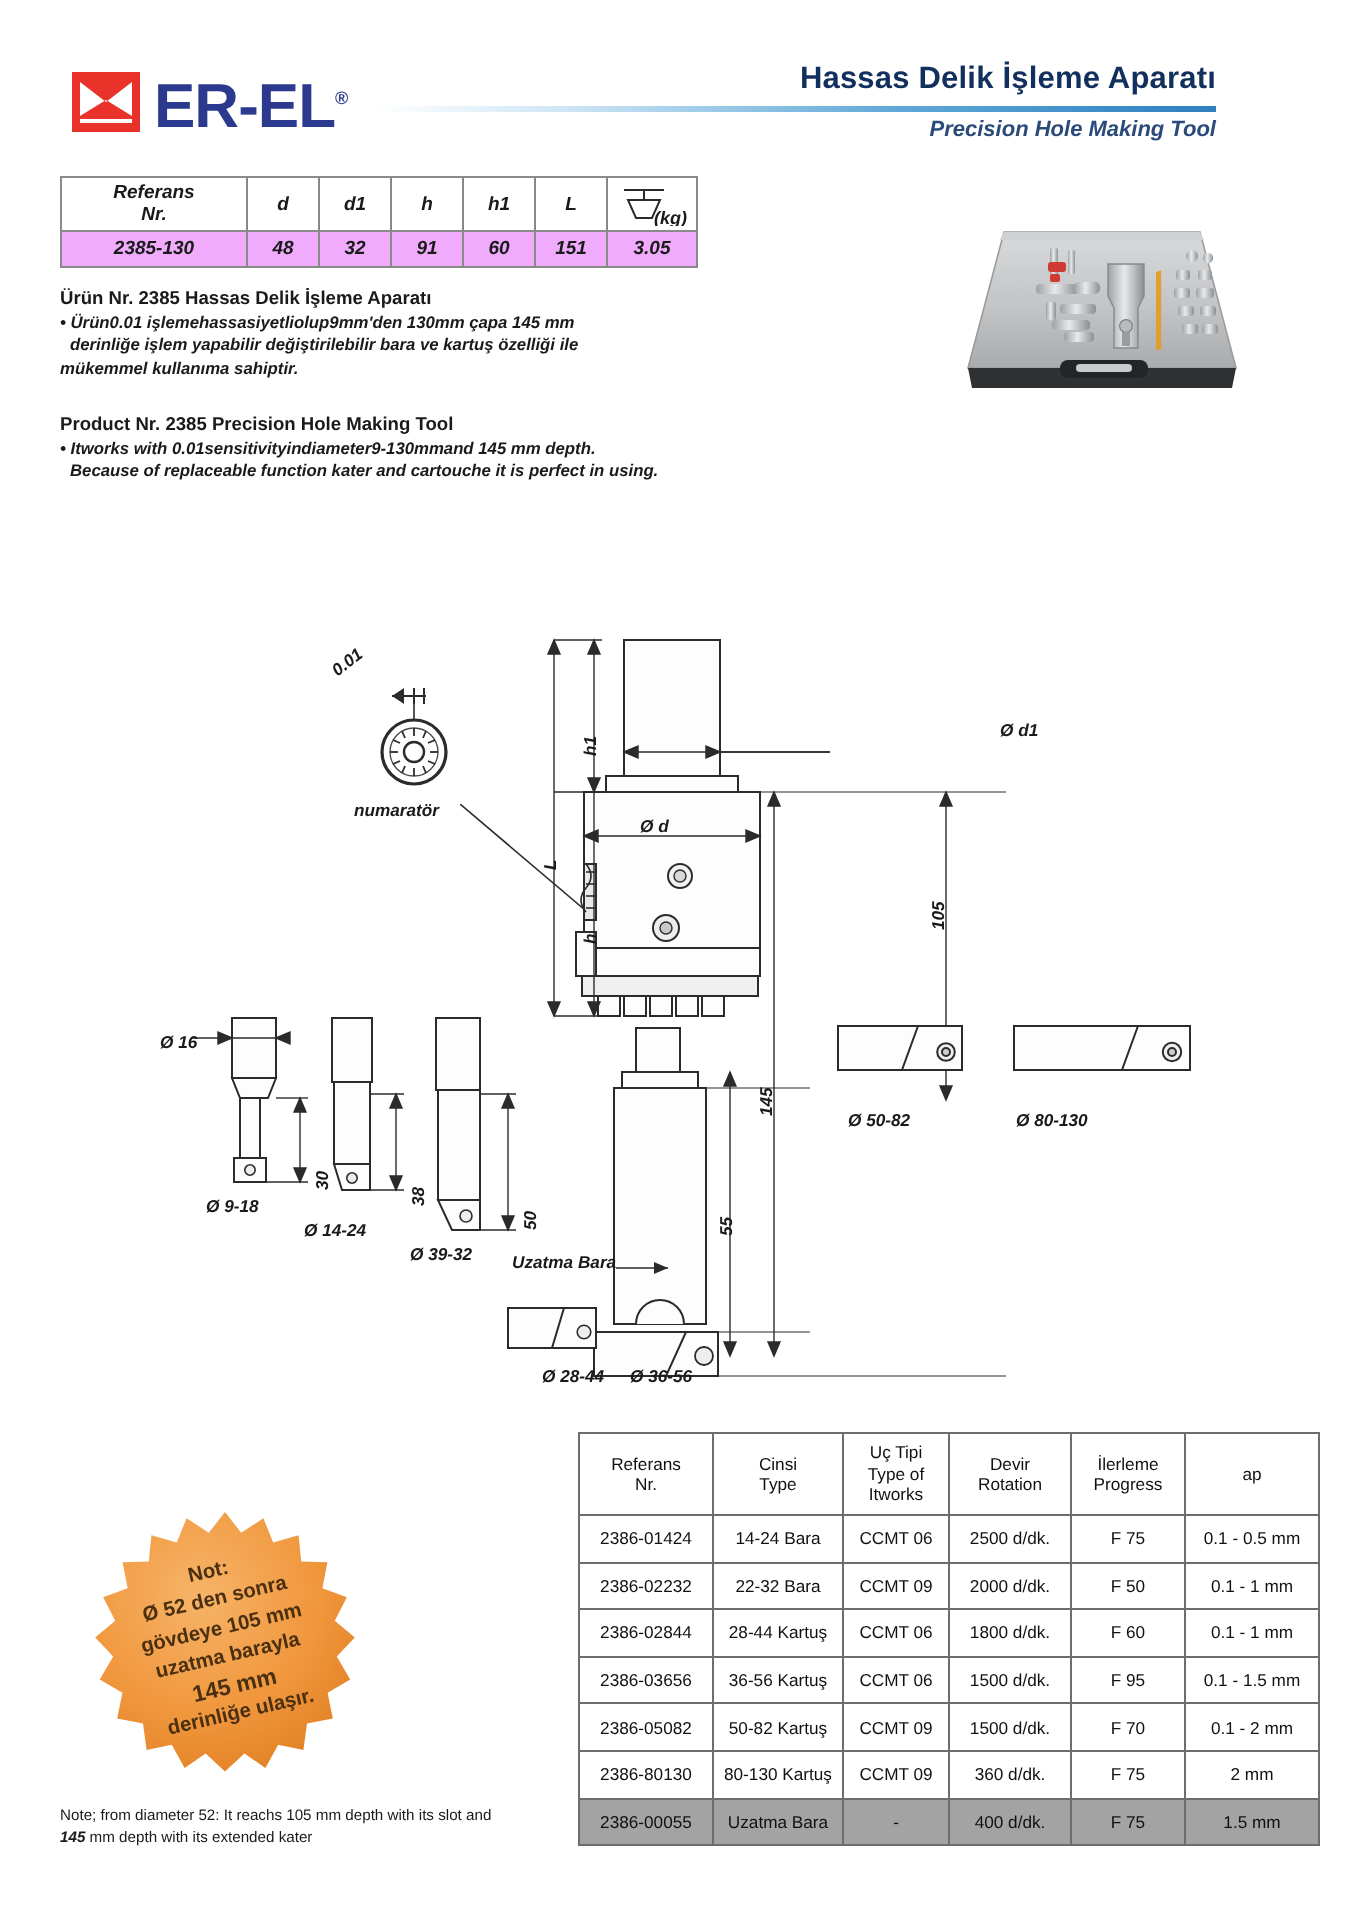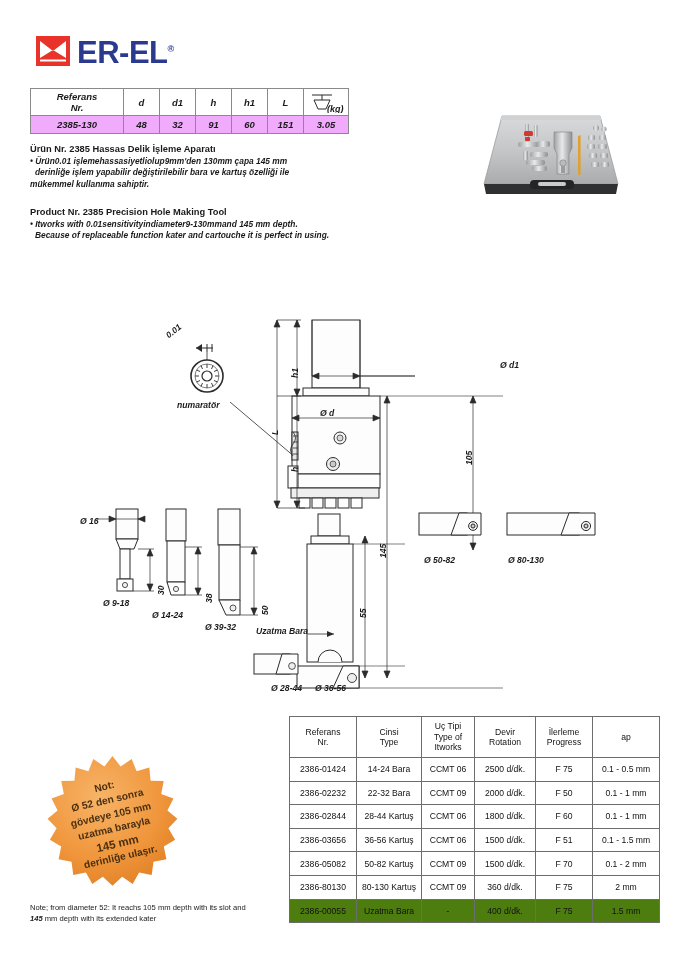--- a/index.html
+++ b/index.html
@@ -95,40 +95,45 @@
   #data-table{
     position:absolute;left:289px;top:716px;border-collapse:collapse;
     font-size:8.6px;
   }
   #data-table th,#data-table td{
     border:1px solid #6d6d6d;text-align:center;vertical-align:middle;
     padding:0 2px;background:#ffffff;color:#111;
   }
   #data-table thead th{height:40px;font-weight:normal;line-height:10.5px;}
   #data-table tbody td{height:22.6px;}
-  #data-table tbody tr:last-child td{background:#4d7c0f;}
+  #data-table tbody tr:last-child td{background:#a3a3a3;}
   .dc0{width:62px;} .dc1{width:60px;} .dc2{width:48px;}
   .dc3{width:56px;} .dc4{width:52px;} .dc5{width:62px;}
 </style>
 </head>
 <body>
 
 <div id="header">
 
   <div id="logo-block">
     <div id="logo-mark">
       <svg class="m-glyph" viewBox="0 0 34 30">
         <rect x="0" y="0" width="34" height="30" fill="#e8322a"></rect>
         <path d="M4 5 L4 22 L17 14 L30 22 L30 5 L17 15 Z" fill="#ffffff"></path>
         <path d="M4 23.5 L30 23.5 L30 25.5 L4 25.5 Z" fill="#ffffff"></path>
       </svg>
     </div>
     <div id="logo-text"><span>ER-EL</span><span id="logo-reg">®</span></div>
   </div>
 
+  <div id="title-block">
+    <div id="title-tr">Hassas Delik İşleme Aparatı</div>
+    <div id="title-rule"></div>
+    <div id="title-en">Precision Hole Making Tool</div>
+  </div>
 </div>
 
 <table id="spec-table">
   <thead>
     <tr>
       <th class="c-ref">
         <div>Referans</div>
         <div>Nr.</div>
       </th>
       <th class="c-num">d</th>
@@ -541,21 +546,21 @@
         <td class="dc2">CCMT 06</td>
         <td class="dc3">1800 d/dk.</td>
         <td class="dc4">F 60</td>
         <td class="dc5">0.1 - 1 mm</td>
       </tr>
       <tr>
         <td class="dc0">2386-03656</td>
         <td class="dc1">36-56 Kartuş</td>
         <td class="dc2">CCMT 06</td>
         <td class="dc3">1500 d/dk.</td>
-        <td class="dc4">F 51</td>
+        <td class="dc4">F 95</td>
         <td class="dc5">0.1 - 1.5 mm</td>
       </tr>
       <tr>
         <td class="dc0">2386-05082</td>
         <td class="dc1">50-82 Kartuş</td>
         <td class="dc2">CCMT 09</td>
         <td class="dc3">1500 d/dk.</td>
         <td class="dc4">F 70</td>
         <td class="dc5">0.1 - 2 mm</td>
       </tr>

